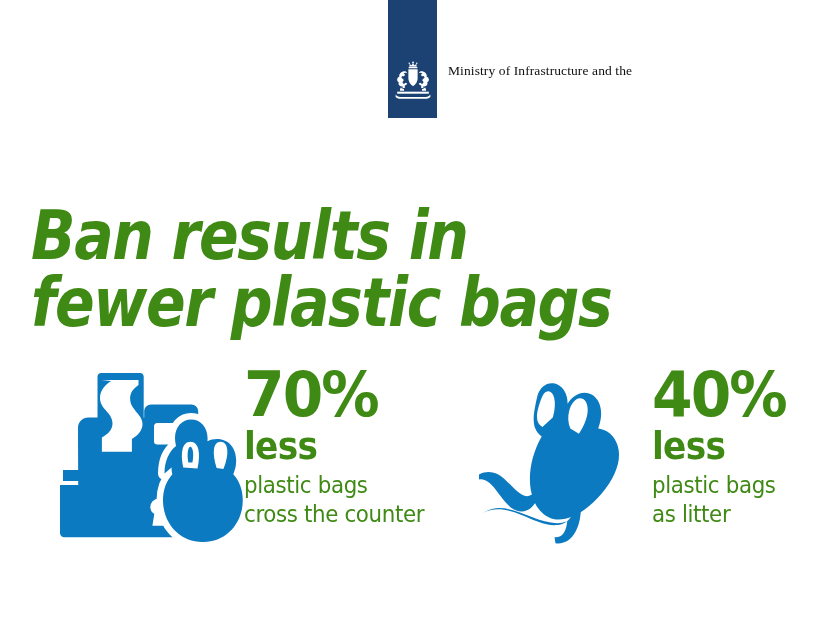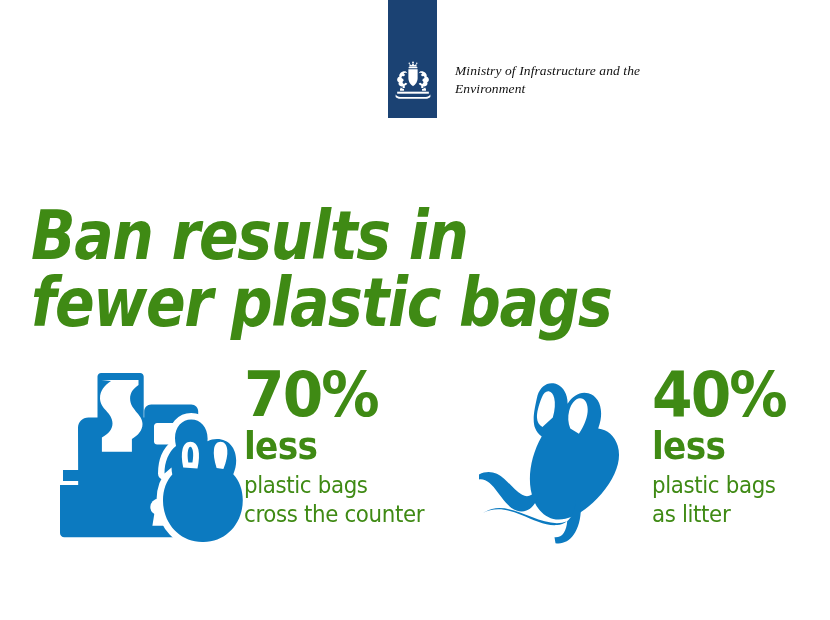--- a/index.html
+++ b/index.html
@@ -40,29 +40,28 @@
     justify-content: center;
     flex: none;
   }
   .logo-emblem {
     width: 44px;
     height: 44px;
     margin-bottom: 14px;
     display: block;
   }
   .ministry-name {
-    margin-left: 18px;
+    margin-left: 11px;
     margin-top: 62px;
     font-family: "Liberation Serif", serif;
     font-size: 13.5px;
     line-height: 1.32;
     color: #0f0f0f;
     width: 225px;
     letter-spacing: 0.1px;
-    font-style: italic;
   }
 
   
   .headline {
     position: absolute;
     left: 31px;
     top: 156px;
     width: 660px;
     color: #3f8a14;
     font-family: "DejaVu Sans", sans-serif;
@@ -171,21 +170,20 @@
           <path d="M66 26 c4.5 -1.2 9.5 0.4 12.6 3.8 c2.3 2.5 3.2 5.7 2.4 8.4 c2.4 0.6 4.3 2.4 4.9 4.8 c0.8 3.1 -0.8 6.3 -3.7 7.6 c1.1 2.2 0.9 4.9 -0.7 6.9 c-1.9 2.4 -5.2 3.2 -8 2.1 l0 4.3 l-4.8 0 l0 -5.8 c-2.6 -0.4 -4.8 -2.2 -5.7 -4.6 l4.4 -1.6 c0.5 1.3 1.8 2.1 3.2 2 c1.8 -0.1 3.2 -1.7 3.1 -3.5 c-0.1 -1.5 -1.1 -2.7 -2.5 -3.1 l1.2 -4.6 c1.4 0.3 2.8 -0.4 3.4 -1.7 c0.7 -1.6 0 -3.5 -1.6 -4.2 c-1.1 -0.5 -2.4 -0.3 -3.3 0.5 l-3.2 -3.6 c1 -0.9 2.2 -1.4 3.5 -1.6 c-0.3 -1 -1 -1.9 -1.9 -2.5 c-2 -1.3 -4.7 -1 -6.4 0.7 Z"></path>
           <path d="M77.5 62 c-1.5 2.4 -4.1 3.9 -7 3.9 l0 4.2 l9 0 l0 -4.1 c-0.9 -1 -1.6 -2.3 -2 -4 Z"></path>
 
           <path d="M14 72 h72 v4.6 h-72 Z"></path>
           <path d="M10.5 78.5 c2.4 3.4 6.2 5.4 10.3 5.4 h58.4 c4.1 0 7.9 -2 10.3 -5.4 l0 5.6 c-2.6 2.6 -6.2 4.1 -10.3 4.1 h-58.4 c-4.1 0 -7.7 -1.5 -10.3 -4.1 Z"></path>
         </g>
       </svg>
     </div>
     <div class="ministry-name">
       <div>Ministry of Infrastructure and the</div>
-      <div>Environment</div>
     </div>
   </div>
 
   <h1 class="headline">
     <span class="headline-line">Ban results in</span>
     <span class="headline-line">fewer plastic bags</span>
   </h1>
 
   <div class="stats">
 

